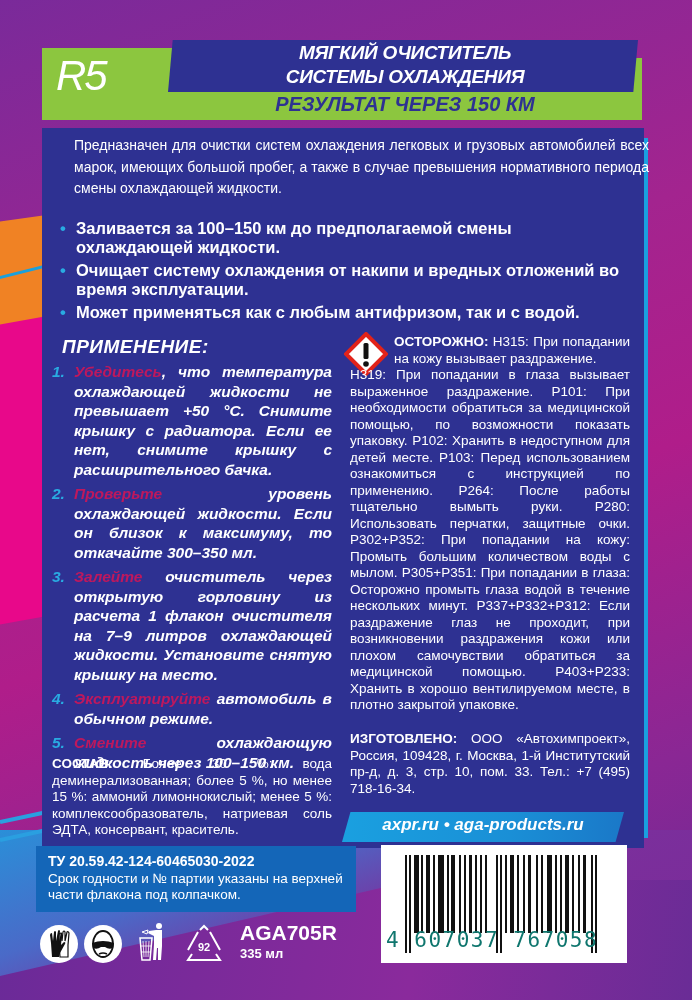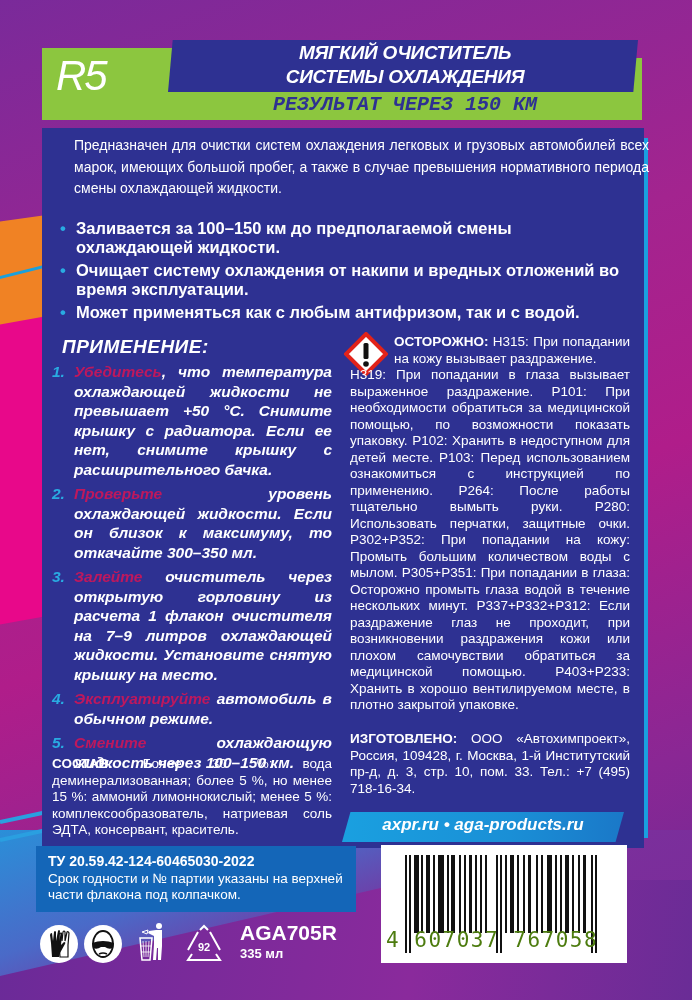--- a/index.html
+++ b/index.html
@@ -58,21 +58,21 @@
     }
     .title-line {
       position: absolute; left: 180px; width: 450px; text-align: center;
       font-size: 19px; font-weight: bold; font-style: italic; color: #fff;
       letter-spacing: -0.3px;
     }
     .title-1 { top: 42px; }
     .title-2 { top: 66px; }
     .subtitle {
       position: absolute; left: 180px; width: 450px; top: 93px; text-align: center;
-      font-size: 20px; font-weight: bold; font-style: italic; color: #2e3192; font-family: Liberation Mono, monospace;
+      font-size: 20px; font-weight: bold; font-style: italic; color: #2e3192;
     }
 
     
     .cyan-strip {
       position: absolute; left: 640px; top: 138px; width: 8px; height: 700px; background: #1aa0e0;
     }
     .main-panel {
       position: absolute; left: 42px; top: 128px; width: 602px; height: 720px;
       background: #2e3192;
     }
@@ -148,21 +148,21 @@
     }
     .sku { position: absolute; left: 240px; top: 921px; font-size: 21px; font-weight: bold; }
     .volume { position: absolute; left: 240px; top: 946px; font-size: 13px; font-weight: bold; }
 
     
     .barcode {
       position: absolute; left: 381px; top: 845px; width: 246px; height: 118px; background: #fff;
     }
     .barcode-digits {
       position: absolute; left: 386px; top: 928px; width: 240px;
-      font-family: "DejaVu Sans Mono", monospace; font-size: 21px; color: #4d7c0f; letter-spacing: 1.5px;
+      font-family: "DejaVu Sans Mono", monospace; font-size: 21px; color: #0f766e; letter-spacing: 1.5px;
     }
   </style>
 </head>
 <body>
 
 <div class="bg-orange"></div>
 <div class="bg-orange-line"></div>
 <div class="bg-pink"></div>
 <div class="bg-bottom-blue"></div>
 <div class="bg-bottom-purple"></div>

